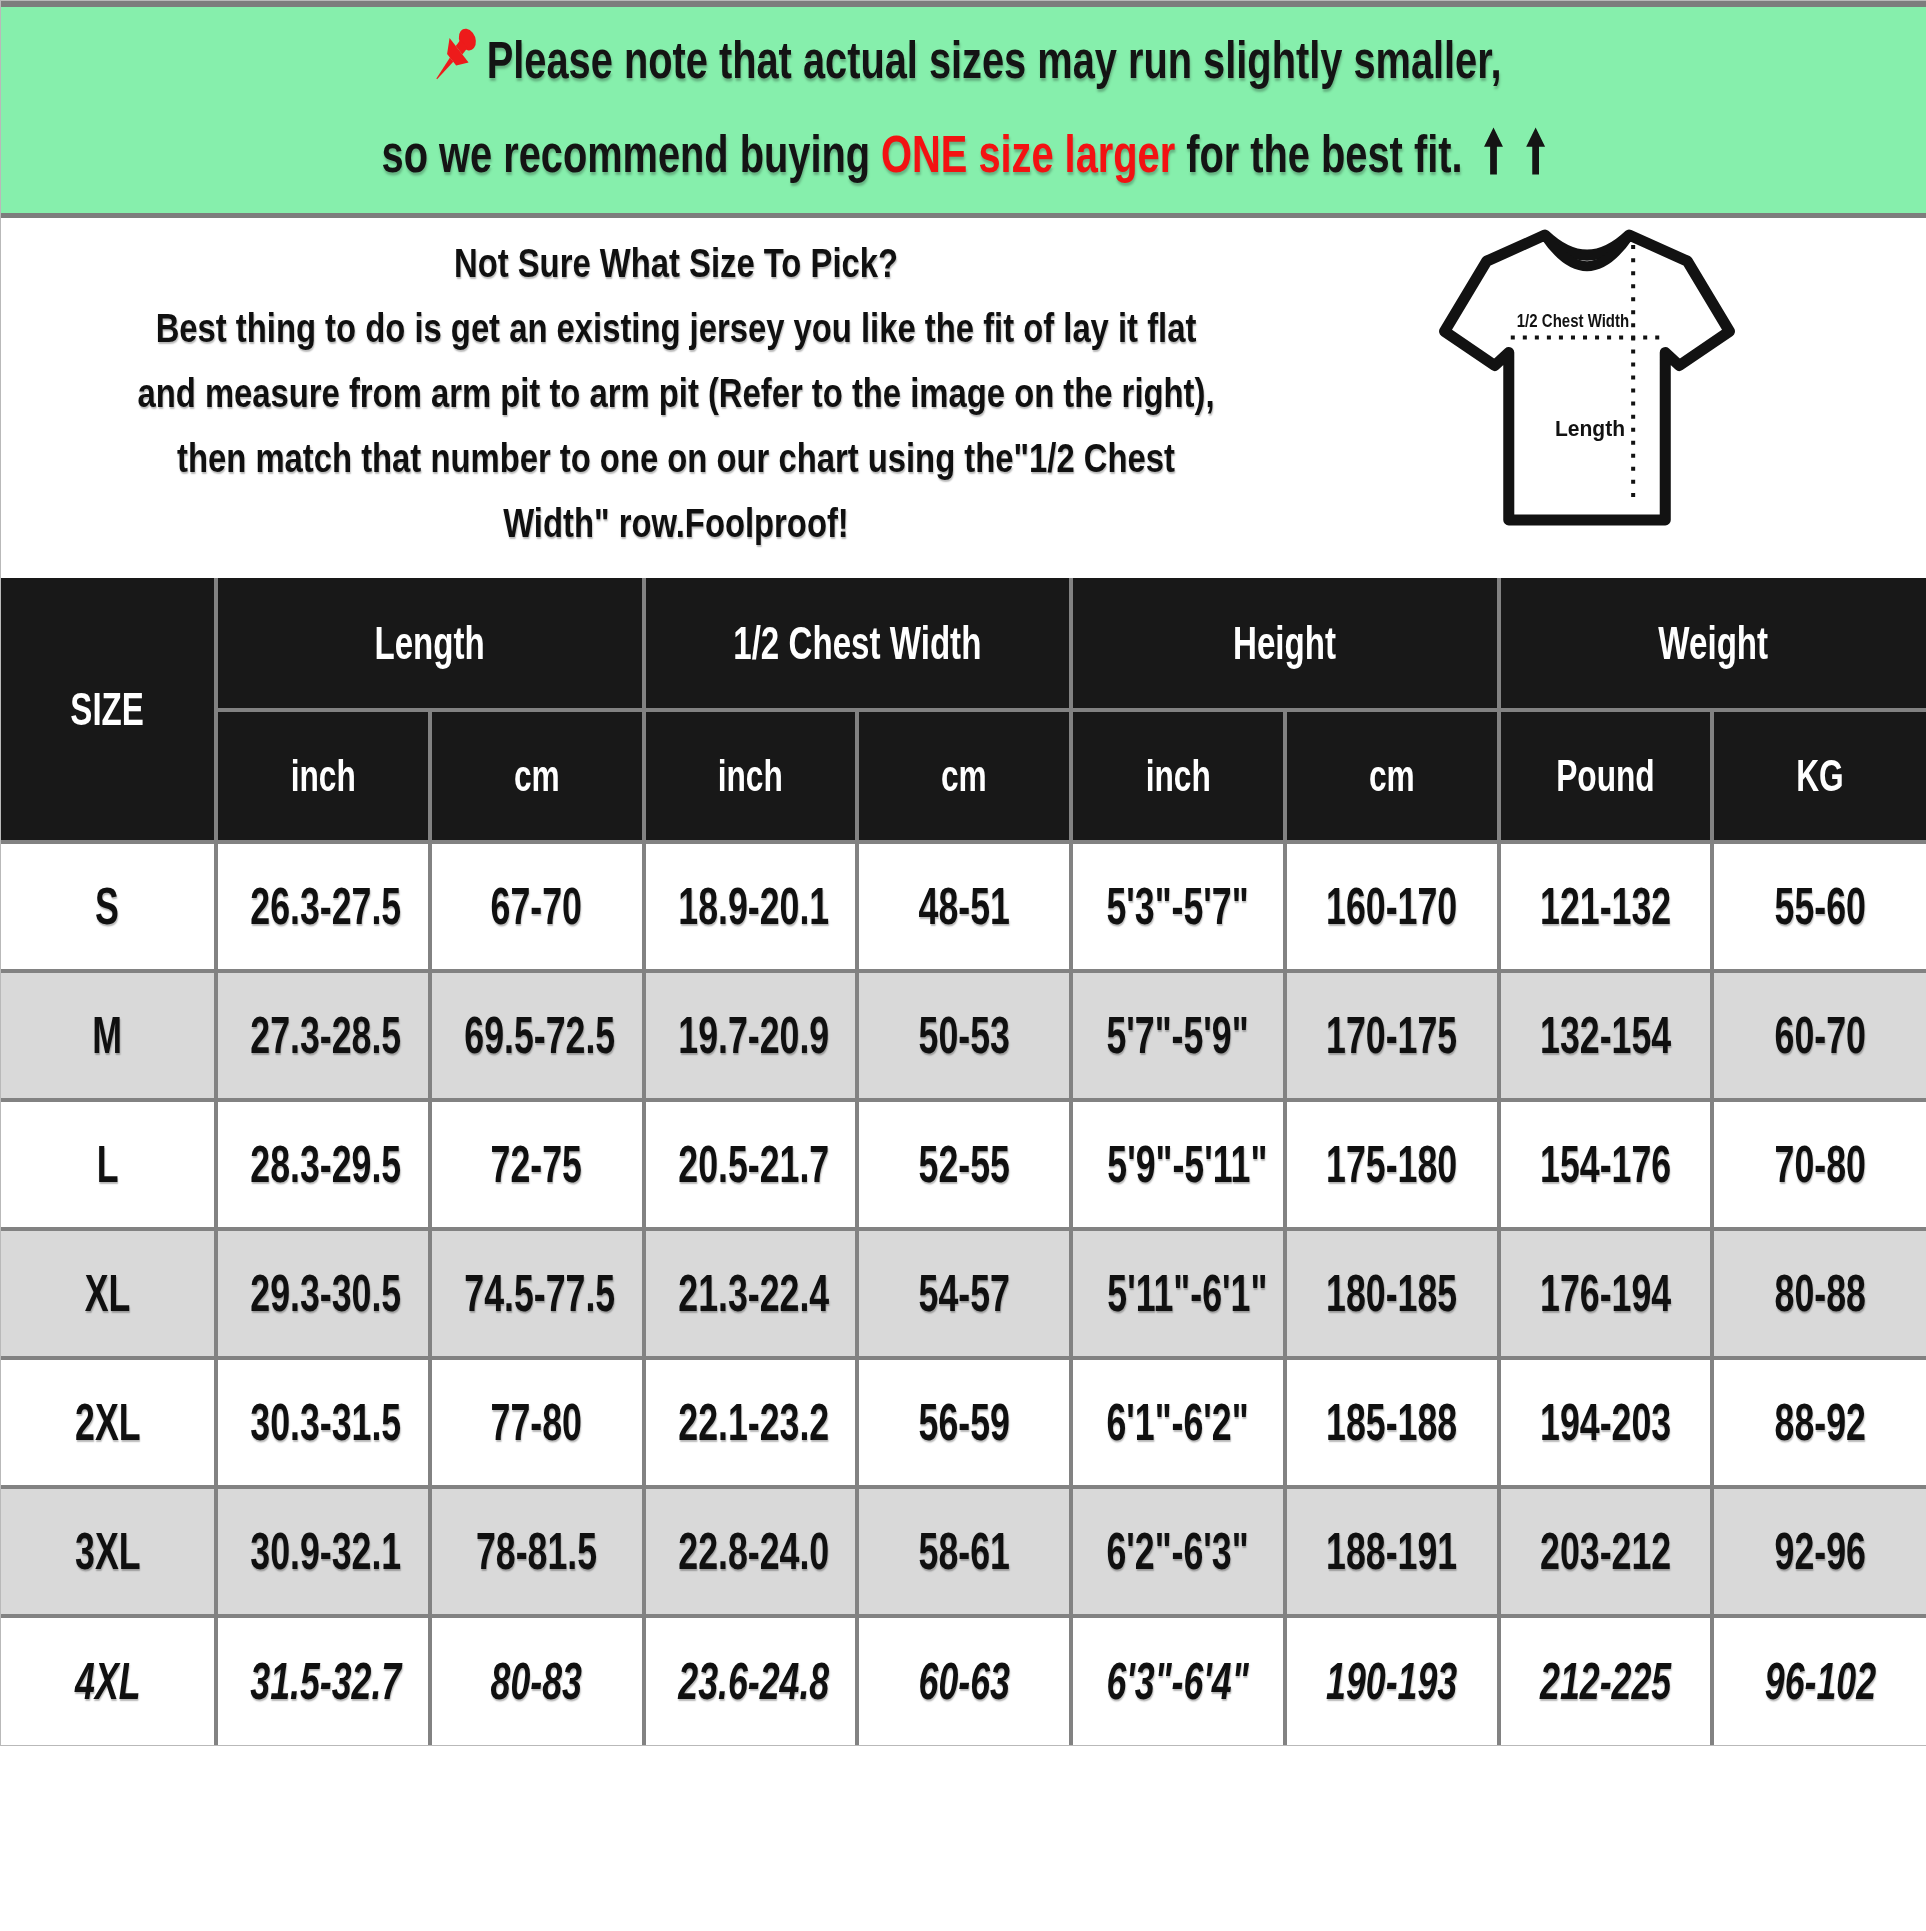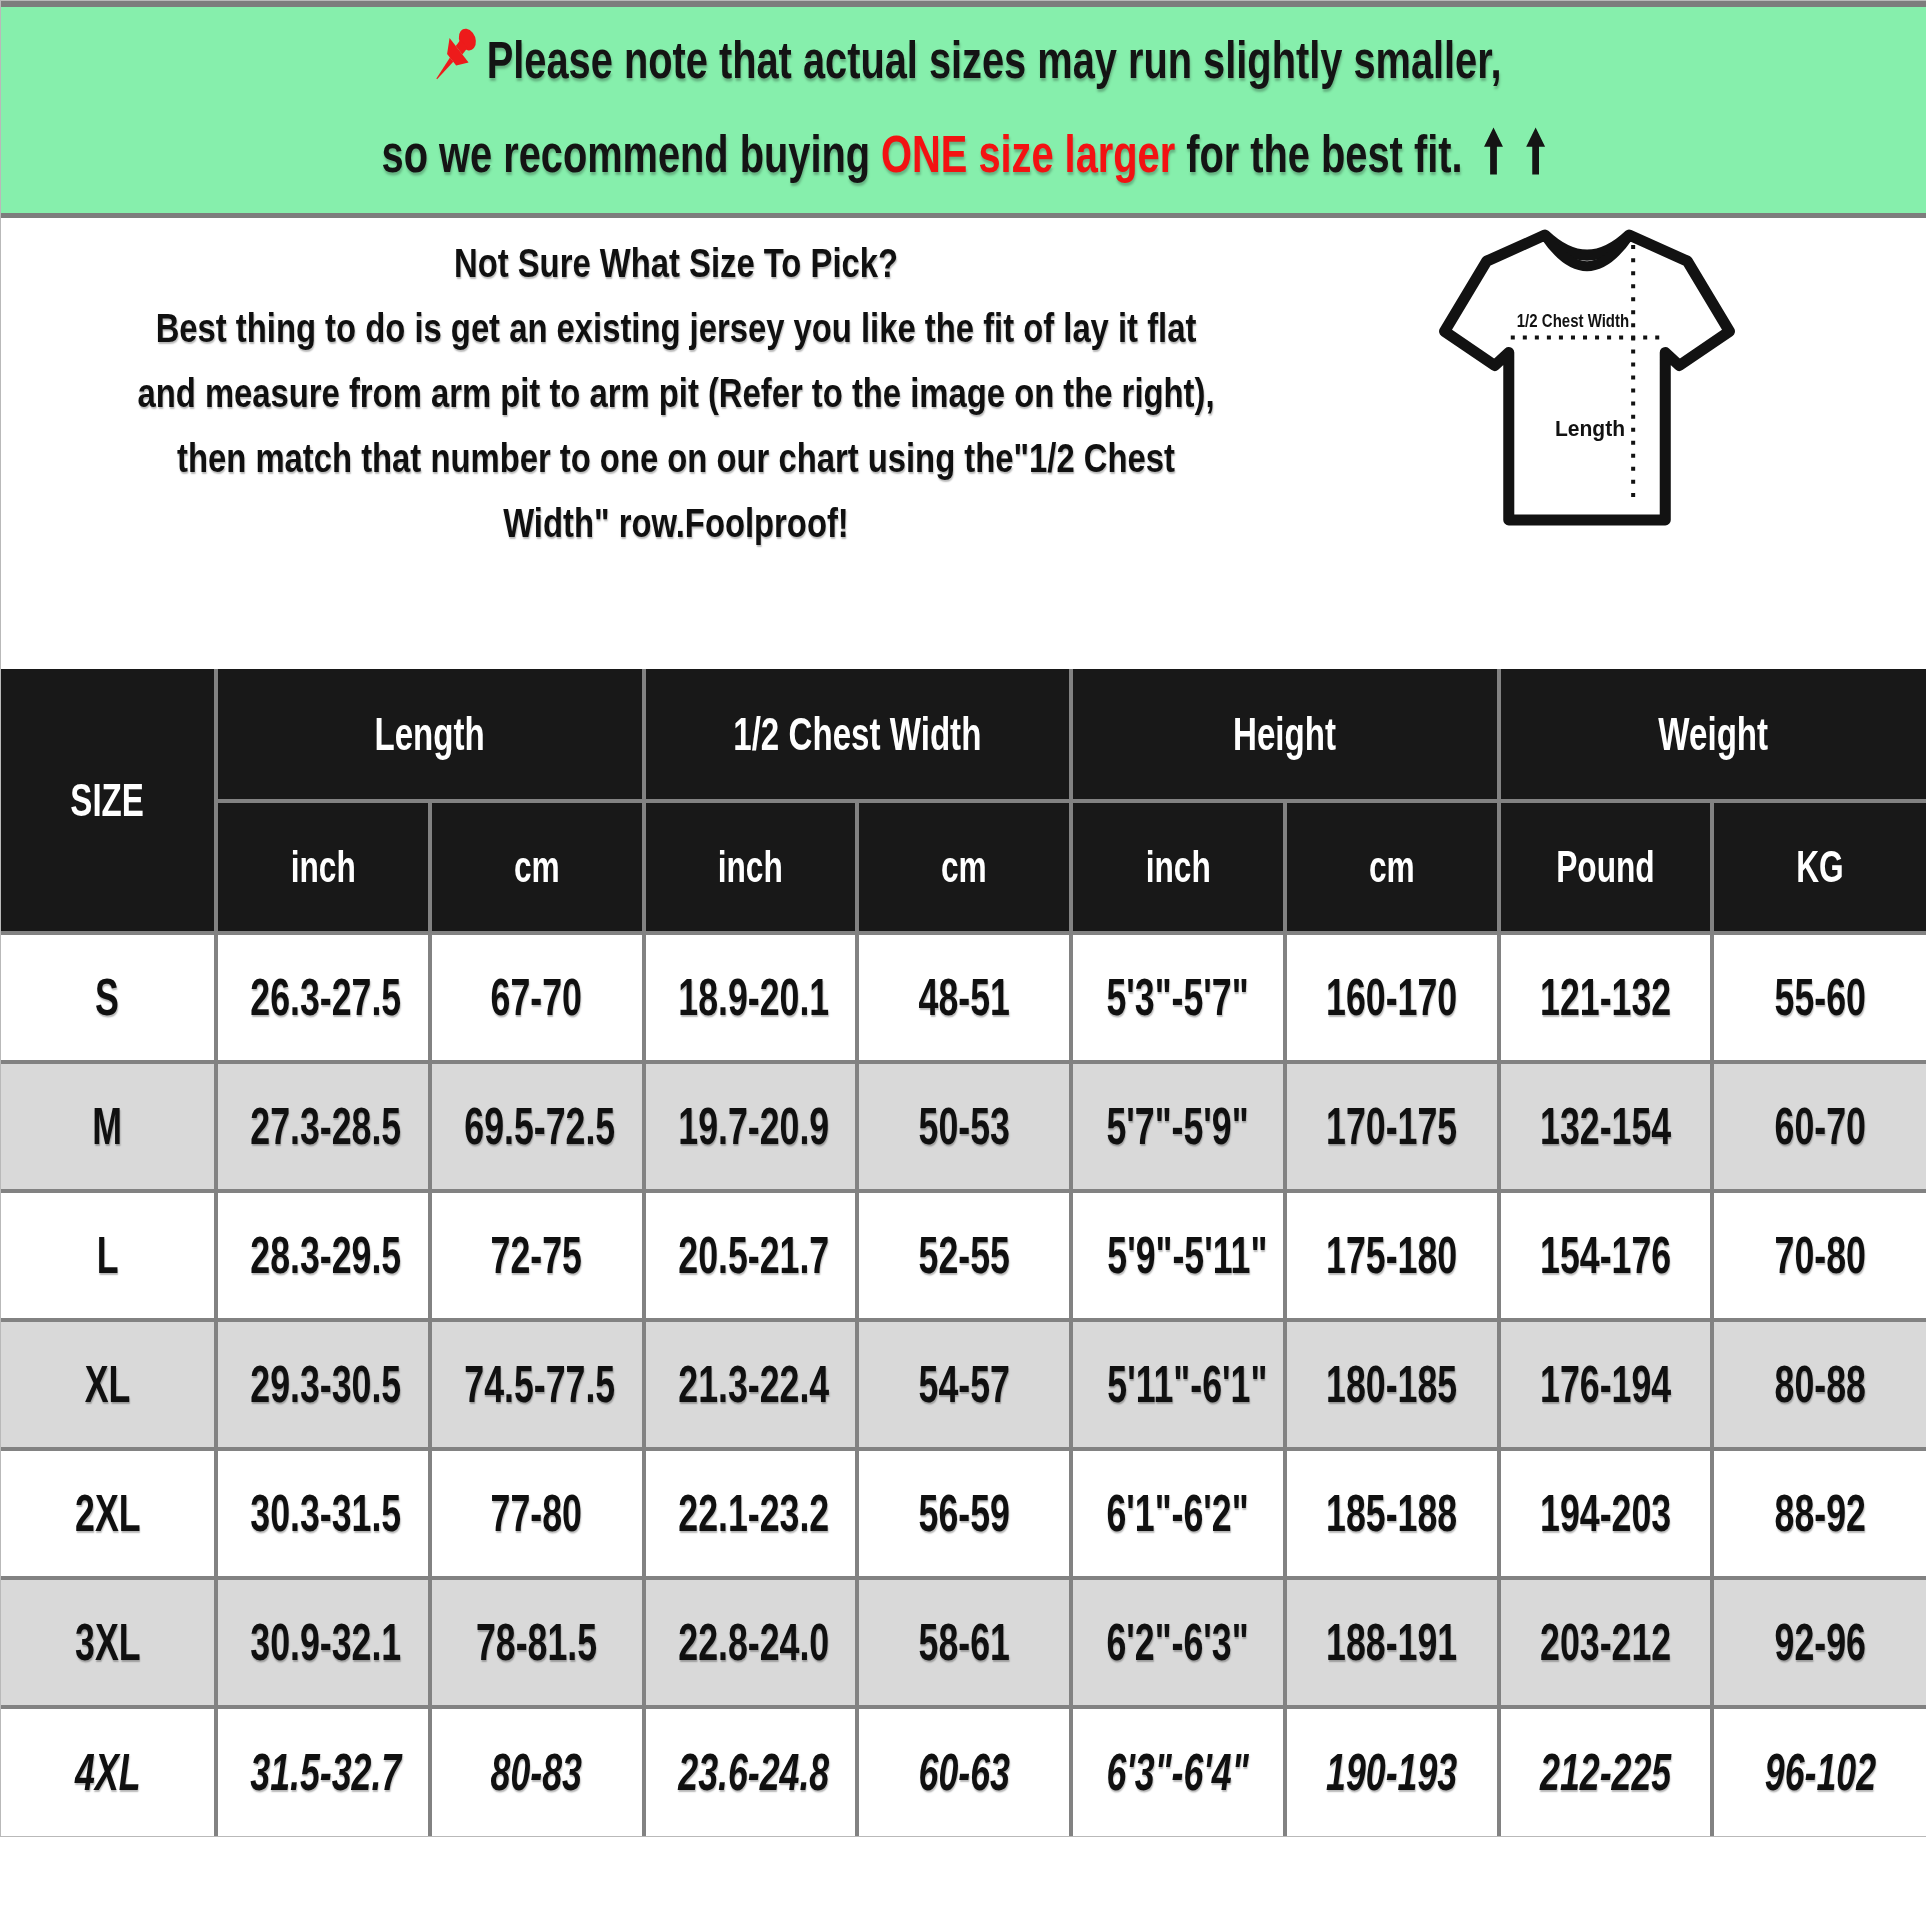--- a/index.html
+++ b/index.html
@@ -43,21 +43,21 @@
     font-size:51px;color:#141414;
     transform:scaleX(.78);transform-origin:50% 50%;
     text-shadow:0.9px 2.8px 2.8px rgba(0,0,0,.25);
   }
   .nline .red{color:#f31212;}
   .pin{vertical-align:-16.5px;margin-right:3.7px;}
   .arrow{vertical-align:-3.7px;margin-left:13px;}
   
   .guide{
     position:relative;
-    height:451px;
+    height:360px;
     background:#ffffff;
     padding-top:13px;
     box-sizing:border-box;
   }
   .guide-text{width:1350px;}
   .gline{
     line-height:65px;
     text-align:center;white-space:nowrap;
     font-size:41px;color:#101010;
     transform:scaleX(.8);transform-origin:50% 50%;

